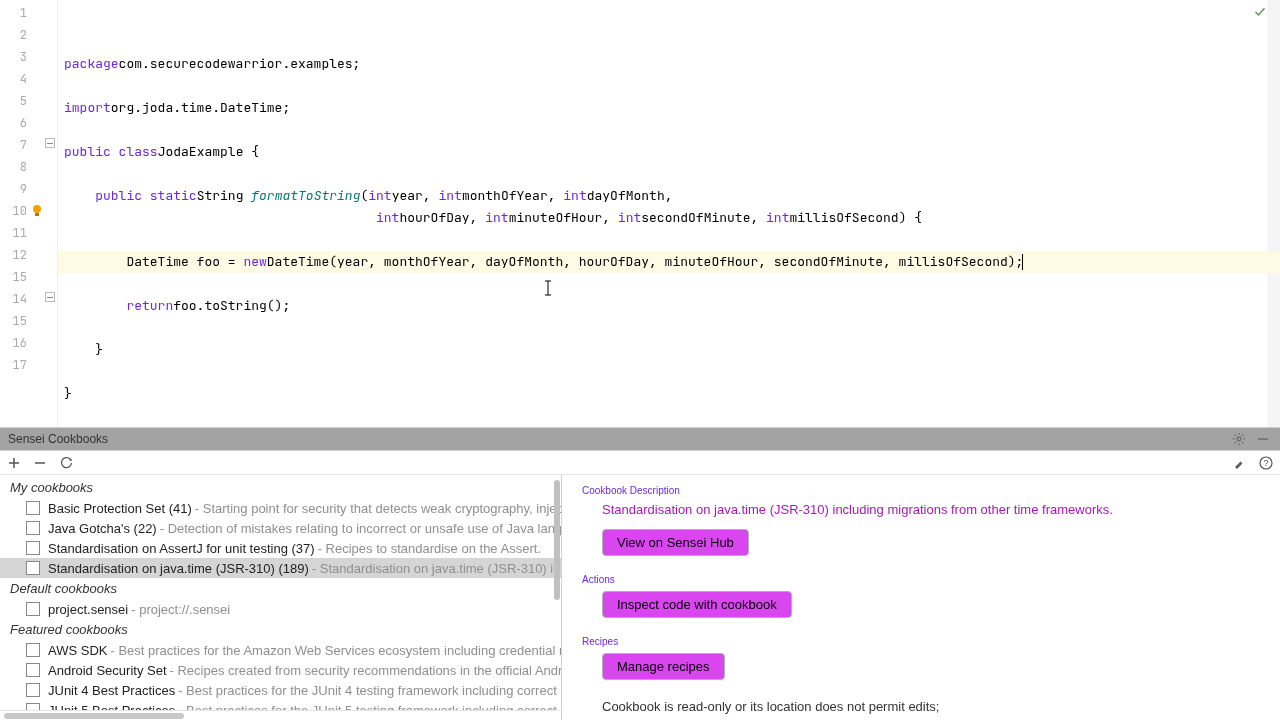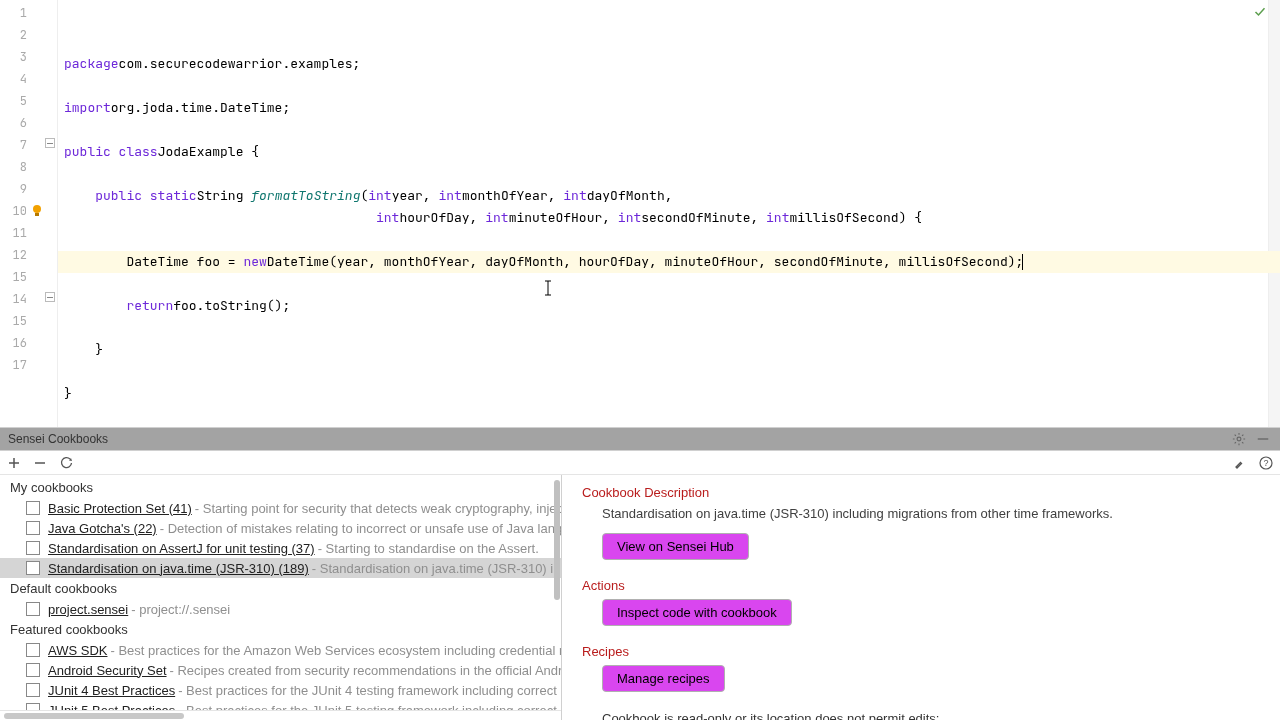--- a/index.html
+++ b/index.html
@@ -45,33 +45,33 @@
 
   
   .bottom { flex: 1 1 auto; display: flex; min-height: 0; }
   .left-pane { flex: 0 0 562px; border-right: 1px solid #d0d0d0; display: flex; flex-direction: column; overflow: hidden; position: relative; }
   .right-pane { flex: 1 1 auto; padding: 10px 20px 0 20px; overflow: hidden; }
 
   .tree { flex: 1; overflow-y: auto; padding-top: 2px; }
   .tree-scrollbar { position: absolute; right: 0; top: 0; width: 10px; height: 70%; }
   .tree-scrollbar-handle { position: absolute; right: 1px; top: 5px; width: 6px; height: 120px; background: #c0c0c0; border-radius: 3px; }
 
-  .section-header { padding: 3px 10px; font-size: 13px; color: #333; }
+  .section-header { padding: 3px 10px; font-size: 13px; color: #333; font-style: italic; }
   .tree-row { display: flex; align-items: center; height: 20px; padding-left: 26px; font-size: 13px; white-space: nowrap; overflow: hidden; cursor: pointer; }
   .tree-row.selected { background: #d5d5d5; }
   .tree-row .chk { width: 14px; height: 14px; border: 1px solid #888; margin-right: 8px; flex-shrink: 0; background: #fff; }
-  .tree-row .name { color: #222; text-decoration: underline; }
+  .tree-row .name { color: #222; }
   .tree-row .desc { color: #8f8f8f; margin-left: 3px; }
 
   .hscroll { height: 10px; border-top: 1px solid #e5e5e5; position: relative; }
   .hscroll-handle { position: absolute; left: 4px; top: 2px; height: 6px; width: 180px; background: #c8c8c8; border-radius: 3px; }
 
   
-  .rp-heading { font-size: 13px; color: #b91c1c; margin-bottom: 6px; }
-  .rp-text { font-size: 13px; color: #404040; margin: 0 0 12px 20px; }
+  .rp-heading { font-size: 10px; color: #6d28d9; margin-bottom: 6px; }
+  .rp-text { font-size: 13px; color: #a21caf; margin: 0 0 12px 20px; }
   .rp-btn { display: inline-block; border: 1px solid #b0b0b0; border-radius: 4px; padding: 5px 14px; font-size: 13px; background: #d946ef; margin: 0 0 18px 20px; cursor: pointer; }
   .rp-note { font-size: 13px; color: #333; margin-left: 20px; line-height: 1.4; } 
 
 </style>
 </head>
 <body>
 
 <div class="root">
 
   <div class="editor">
@@ -172,21 +172,21 @@
             <span class="desc"> - Starting point for security that detects weak cryptography, inject</span>
           </div>
           <div class="tree-row">
             <span class="chk"></span>
             <span class="name">Java Gotcha's (22)</span>
             <span class="desc"> - Detection of mistakes relating to incorrect or unsafe use of Java languag</span>
           </div>
           <div class="tree-row">
             <span class="chk"></span>
             <span class="name">Standardisation on AssertJ for unit testing (37)</span>
-            <span class="desc"> - Starting to standardise on the Assert.</span>
+            <span class="desc"> - Recipes to standardise on the Assert.</span>
           </div>
           <div class="tree-row selected">
             <span class="chk"></span>
             <span class="name">Standardisation on java.time (JSR-310) (189)</span>
             <span class="desc"> - Standardisation on java.time (JSR-310) in</span>
           </div>
           <div class="section-header">Default cookbooks</div>
           <div class="tree-row">
             <span class="chk"></span>
             <span class="name">project.sensei</span>

